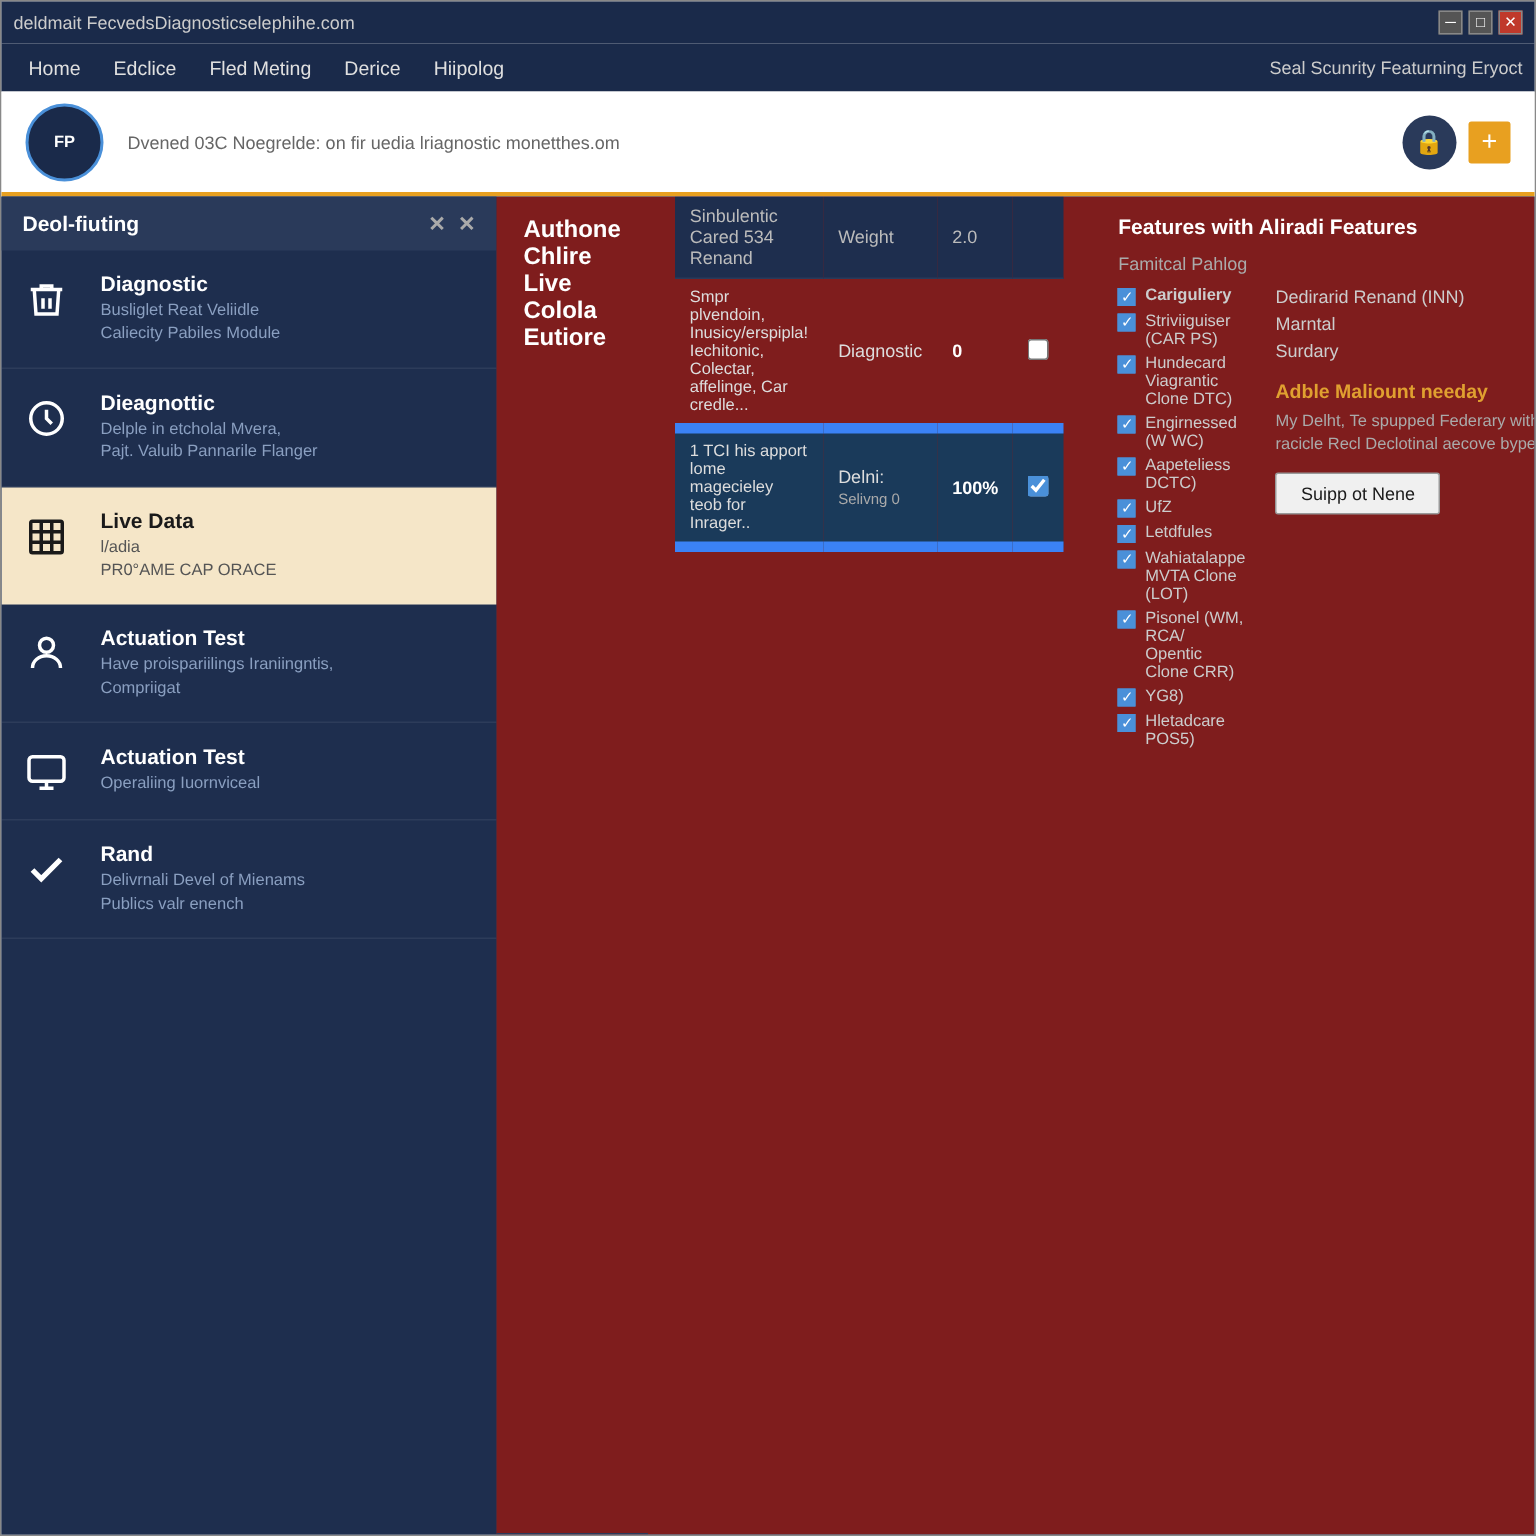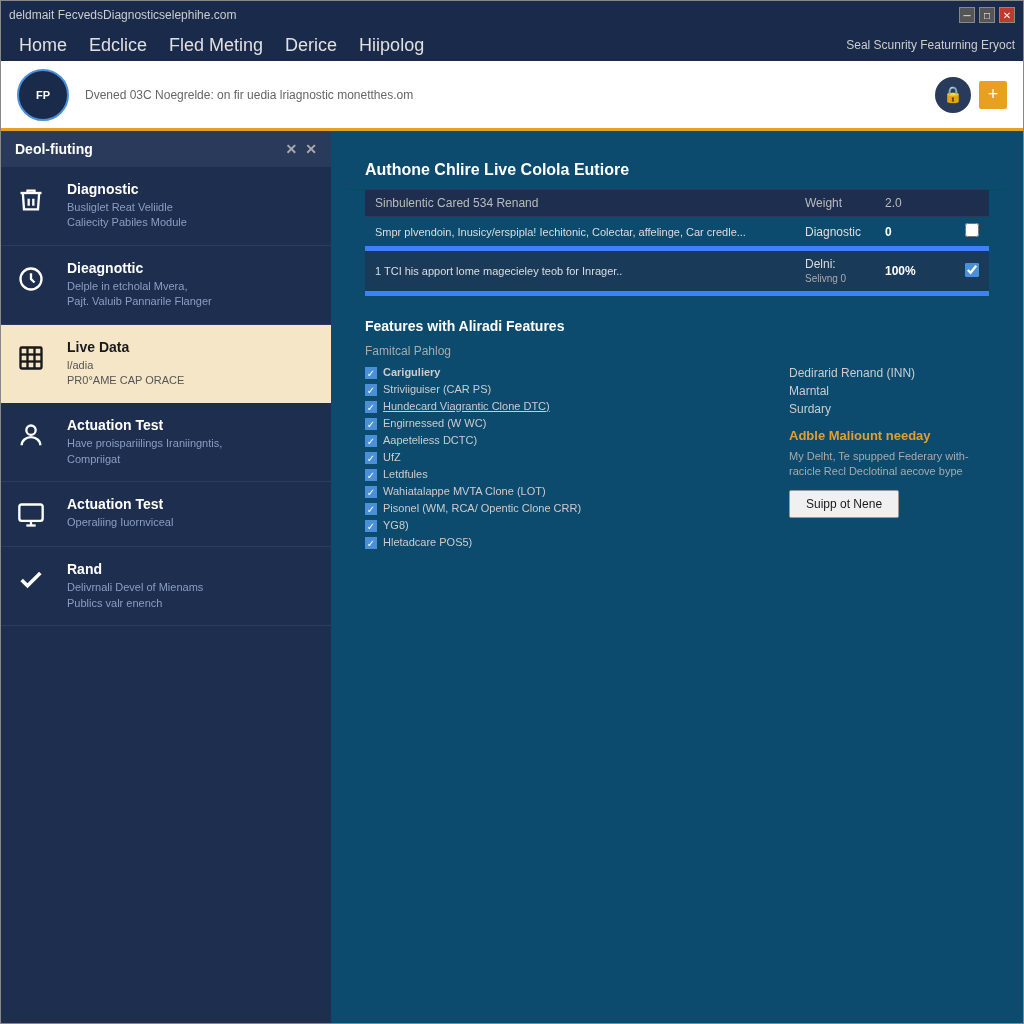--- a/index.html
+++ b/index.html
@@ -11,21 +11,21 @@
     .title-bar { background: #1a2a4a; color: white; height: 28px; display: flex; align-items: center; justify-content: space-between; padding: 0 8px; font-size: 12px; }
     .title-bar-left { display: flex; align-items: center; gap: 6px; }
     .title-bar-title { font-size: 12px; color: #ccc; }
     .title-bar-controls { display: flex; gap: 4px; }
     .title-bar-btn { width: 16px; height: 16px; background: #555; border: 1px solid #888; cursor: pointer; display: flex; align-items: center; justify-content: center; font-size: 10px; color: white; }
     .title-bar-btn.close { background: #c0392b; }
 
     
     .menu-bar { background: #1a2a4a; color: white; height: 32px; display: flex; align-items: center; padding: 0 8px; gap: 2px; justify-content: space-between; }
     .menu-items { display: flex; gap: 2px; }
-    .menu-item { padding: 4px 10px; font-size: 18px; cursor: pointer; color: #e0e0e0; border-radius: 2px; }
+    .menu-item { padding: 4px 10px; font-size: 13px; cursor: pointer; color: #e0e0e0; border-radius: 2px; }
     .menu-right { display: flex; align-items: center; gap: 8px; color: #ccc; font-size: 12px; }
 
     
     .app-header { background: white; height: 70px; display: flex; align-items: center; padding: 0 16px; gap: 16px; border-bottom: 3px solid #e8a020; }
     .app-logo { width: 52px; height: 52px; background: #1a2a4a; border-radius: 50%; display: flex; align-items: center; justify-content: center; color: white; font-weight: bold; font-size: 11px; border: 2px solid #4a90d9; }
     .app-header-text { flex: 1; }
     .app-header-title { font-size: 20px; font-weight: bold; color: #1a2a4a; }
     .app-header-subtitle { font-size: 12px; color: #666; }
     .header-right { display: flex; align-items: center; gap: 8px; }
     .header-icon { width: 36px; height: 36px; background: #2a3a5a; border-radius: 50%; display: flex; align-items: center; justify-content: center; color: white; font-size: 16px; }
@@ -43,27 +43,27 @@
     .sidebar-item.active { background: #f5e6c8; color: #1a1a1a; gap: 14px; }
     .sidebar-item-icon { width: 36px; height: 36px; display: flex; align-items: center; justify-content: flex-start; flex-shrink: 0; padding-top: 2px; }
     .sidebar-item-icon svg { width: 28px; height: 28px; }
     .sidebar-item-text { flex: 1; }
     .sidebar-item-title { font-size: 14px; font-weight: bold; color: white; margin-bottom: 3px; }
     .sidebar-item.active .sidebar-item-title { color: #1a1a1a; }
     .sidebar-item-desc { font-size: 11px; color: #8a9fc0; line-height: 1.4; }
     .sidebar-item.active .sidebar-item-desc { color: #555; }
 
     
-    .right-panel { flex: 1; background: #0c4a6e; color: white; padding: 16px; display: flex; flex-direction: column; overflow: hidden; }
+    .right-panel { flex: 1; background: #7f1d1d; color: white; padding: 0; display: flex; flex-direction: row; overflow: hidden; }
     .right-panel-header { padding: 14px 18px 10px; font-size: 16px; font-weight: bold; color: white; border-bottom: 1px solid #2a3a5a; }
 
     
     .data-table { width: 100%; border-collapse: collapse; font-size: 12px; }
     .data-table th { background: #1e2e4e; color: #bbb; padding: 6px 10px; text-align: left; font-weight: normal; border-bottom: 1px solid #2a3a5a; }
-    .data-table td { padding: 6px 10px; border-bottom: 5px solid #3b82f6; color: #ddd; }
+    .data-table td { padding: 6px 10px; border-bottom: 7px solid #3b82f6; color: #ddd; }
     .data-table tr:nth-child(even) { background: rgba(255,255,255,0.03); }
     .data-table .col-weight { text-align: left; width: 80px; }
     .data-table .col-check { width: 30px; text-align: center; }
     .checkbox-blue { width: 14px; height: 14px; background: #4a90d9; border: none; cursor: pointer; }
 
     .table-wrapper { padding: 0 18px 10px; }
 
     
     .features-section { padding: 12px 18px; }
     .features-title { font-size: 14px; font-weight: bold; color: white; margin-bottom: 10px; }
@@ -259,21 +259,21 @@
               <div class="feature-item">
     <div class="feature-checkbox checked">✓</div>
     <span style="font-size:11px;font-weight:bold;">Cariguliery</span>
   </div>
               <div class="feature-item">
     <div class="feature-checkbox checked">✓</div>
     <span style="font-size:11px;">Striviiguiser (CAR PS)</span>
   </div>
               <div class="feature-item">
     <div class="feature-checkbox checked">✓</div>
-    <span style="font-size:11px;text-decoration:underline;">Hundecard Viagrantic Clone DTC)</span>
+    <span style="font-size:11px;">Hundecard Viagrantic Clone DTC)</span>
   </div>
               <div class="feature-item">
     <div class="feature-checkbox checked">✓</div>
     <span style="font-size:11px;">Engirnessed (W WC)</span>
   </div>
               <div class="feature-item">
     <div class="feature-checkbox checked">✓</div>
     <span style="font-size:11px;">Aapeteliess DCTC)</span>
   </div>
               <div class="feature-item">

